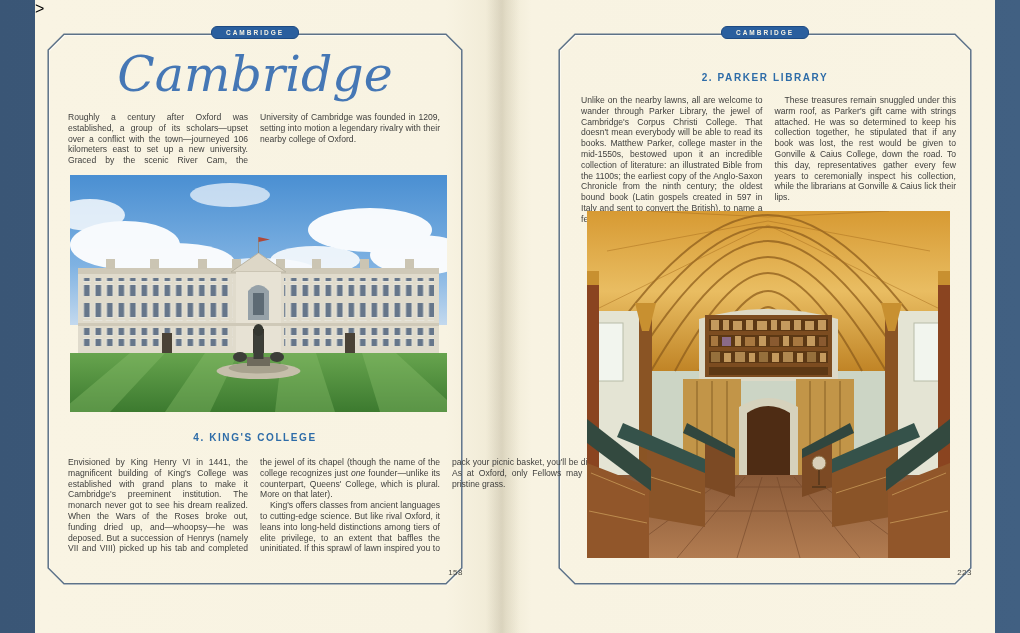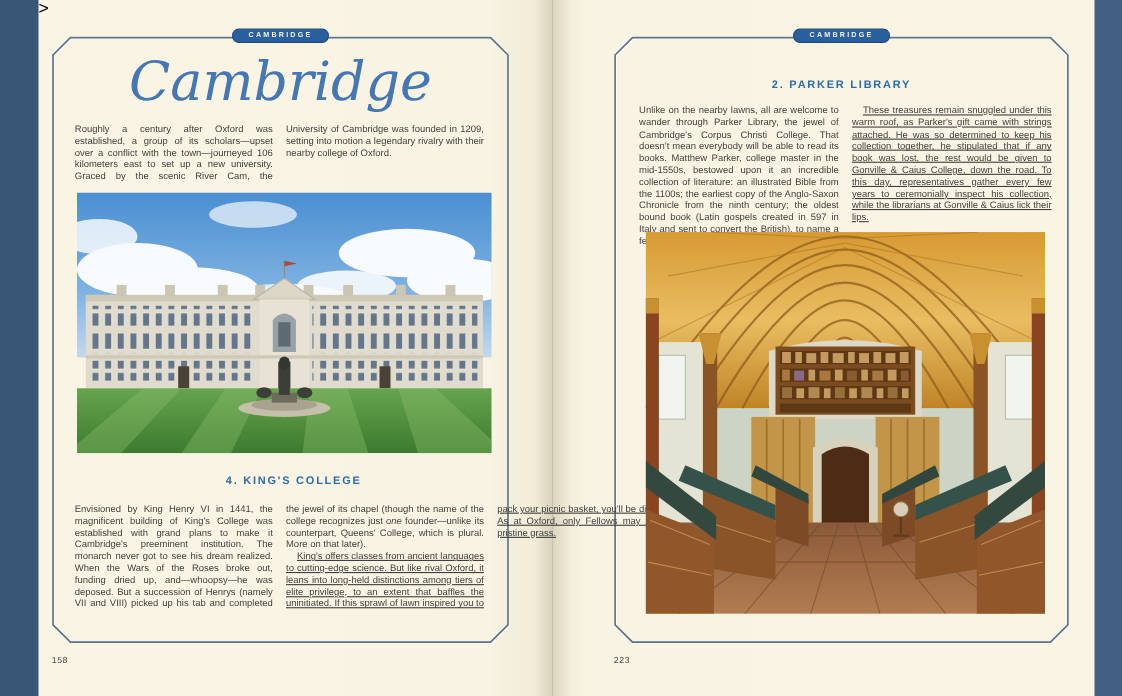--- a/index.html
+++ b/index.html
@@ -34,23 +34,23 @@
     color:#2e6ca8;font-size:10px;font-weight:bold;letter-spacing:1.6px;
   }
   .body-text{
     position:absolute;color:#3f3f3d;font-size:8.6px;line-height:10.8px;
     text-align:justify;
   }
   .two-col{column-count:2;column-gap:12px;column-fill:auto;}
   .two-col p{margin:0;}
   .flex-cols{display:flex;gap:12px;}
   .flex-cols .col{flex:1;}
-  .indent{text-indent:10px;text-decoration:underline;}
+  .indent{text-indent:10px;}
   .page-number{
-    position:absolute;top:596px;text-align:left;
+    position:absolute;top:568px;text-align:right;
     color:#4a4a44;font-size:8px;letter-spacing:.5px;
   }
   .photo{position:absolute;display:block;}
   em.book-em{font-style:italic;}
 </style>
 </head>
 <body>
 
 <div class="page" id="page-left">&gt;</div>
 <div class="page" id="page-right"></div>
@@ -154,21 +154,21 @@
     <ellipse cx="188.5" cy="196" rx="42" ry="8" fill="#c6bfab"></ellipse>
     <ellipse cx="188.5" cy="193" rx="30" ry="5.5" fill="#a8a28e"></ellipse>
     <rect x="177" y="182" width="23" height="9" fill="#6e6a5c"></rect>
     <rect x="183.5" y="158" width="10" height="26" fill="#3c3e38"></rect>
     <ellipse cx="188.5" cy="155" rx="5" ry="6" fill="#343630"></ellipse>
     <ellipse cx="170" cy="182" rx="7" ry="5" fill="#3c3e38"></ellipse>
     <ellipse cx="207" cy="182" rx="7" ry="5" fill="#3c3e38"></ellipse>
   </g>
 </svg>
 
-<div class="section-heading" style="left:47px;top:432px;width:416px;margin-left:12px;">4. KING'S COLLEGE</div>
+<div class="section-heading" style="left:47px;top:432px;width:416px;">4. KING'S COLLEGE</div>
 
 <div class="body-text two-col" style="left:68px;top:457px;width:372px;height:100px;">
   <p><span>Envisioned by King Henry VI in 1441, the magnificent building of King's College was established with grand plans to make it Cambridge's preeminent institution. The monarch never got to see his dream realized. When the Wars of the Roses broke out, funding dried up, and—whoopsy—he was deposed. But a succession of Henrys (namely VII and VIII) picked up his tab and completed the jewel of its chapel (though the name of the college recognizes just </span><em class="book-em">one</em><span> founder—unlike its counterpart, Queens' College, which is plural. More on that later).</span></p>
   <p class="indent">King's offers classes from ancient languages to cutting-edge science. But like rival Oxford, it leans into long-held distinctions among tiers of elite privilege, to an extent that baffles the uninitiated. If this sprawl of lawn inspired you to pack your picnic basket, you'll be disappointed. As at Oxford, only Fellows may walk on its pristine grass.</p>
 </div>
 
 <div class="page-number" style="left:47px;width:416px;">158</div>
 
 <div class="section-heading" style="left:558px;top:72px;width:414px;">2. PARKER LIBRARY</div>
 

